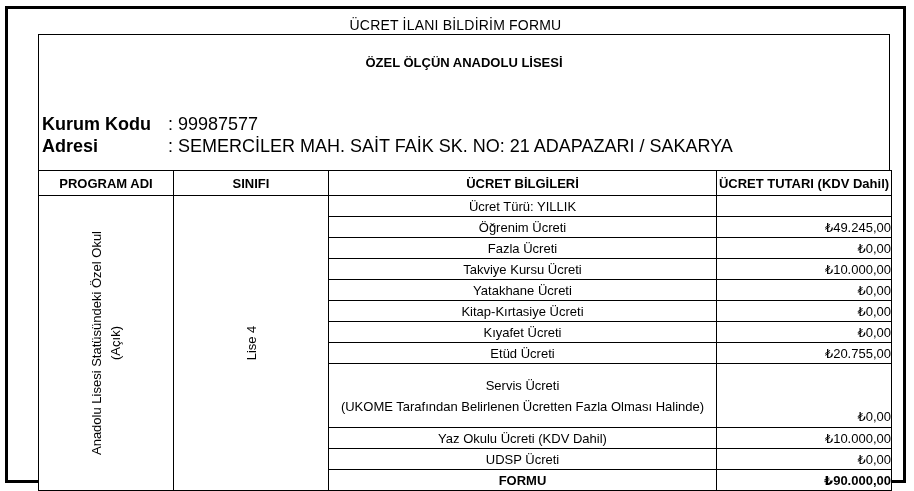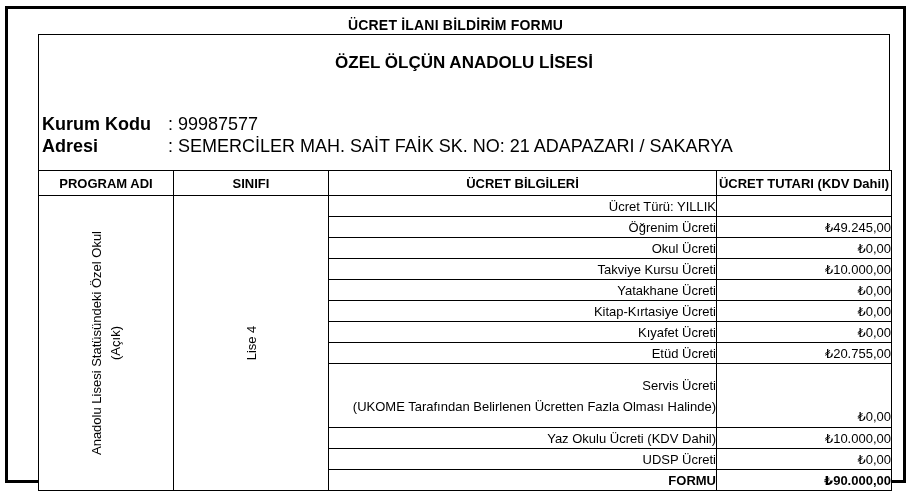--- a/index.html
+++ b/index.html
@@ -25,42 +25,42 @@
     border: 3px solid #000000;
     box-sizing: border-box;
     background: #ffffff;
   }
   .form-title {
     position: absolute;
     left: 0;
     top: 8px;
     width: 100%;
     text-align: center;
-    font-weight: bold;
+    font-weight: normal;
     font-size: 14px;
     letter-spacing: 0.2px;
   }
   .inner-box {
     position: absolute;
     left: 30px;
     top: 25px;
     width: 852px;
     height: 440px;
     border: 1px solid #000000;
     box-sizing: border-box;
     background: #ffffff;
   }
   .school-block {
     position: absolute;
     top: 17px;
     left: 0;
     right: 0;
     text-align: center;
     font-weight: bold;
-    font-size: 17px;
+    font-size: 13px;
     line-height: 22px;
   }
   .info-block {
     position: absolute;
     top: 78px;
     left: 3px;
     right: 3px;
     font-size: 18px;
     line-height: 22px;
   }
@@ -88,21 +88,21 @@
     overflow: hidden;
   }
   table.fee-table th {
     height: 24px;
     font-weight: bold;
     text-align: center;
     font-size: 13px;
   }
   td.lbl {
     height: 20px;
-    text-align: right;
+    text-align: center;
     padding-left: 4px;
     vertical-align: middle;
   }
   td.val {
     height: 20px;
     text-align: right;
     padding-right: 4px;
     vertical-align: middle;
   }
   tr.tall td.lbl {
@@ -179,21 +179,21 @@
           <div class="vtext">Lise 4</div>
         </td>
         <td class="lbl">Ücret Türü: YILLIK</td>
         <td class="val"></td>
       </tr>
       <tr>
         <td class="lbl">Öğrenim Ücreti</td>
         <td class="val">₺49.245,00</td>
       </tr>
       <tr>
-        <td class="lbl">Okul Ücreti</td>
+        <td class="lbl">Fazla Ücreti</td>
         <td class="val">₺0,00</td>
       </tr>
       <tr>
         <td class="lbl">Takviye Kursu Ücreti</td>
         <td class="val">₺10.000,00</td>
       </tr>
       <tr>
         <td class="lbl">Yatakhane Ücreti</td>
         <td class="val">₺0,00</td>
       </tr>

